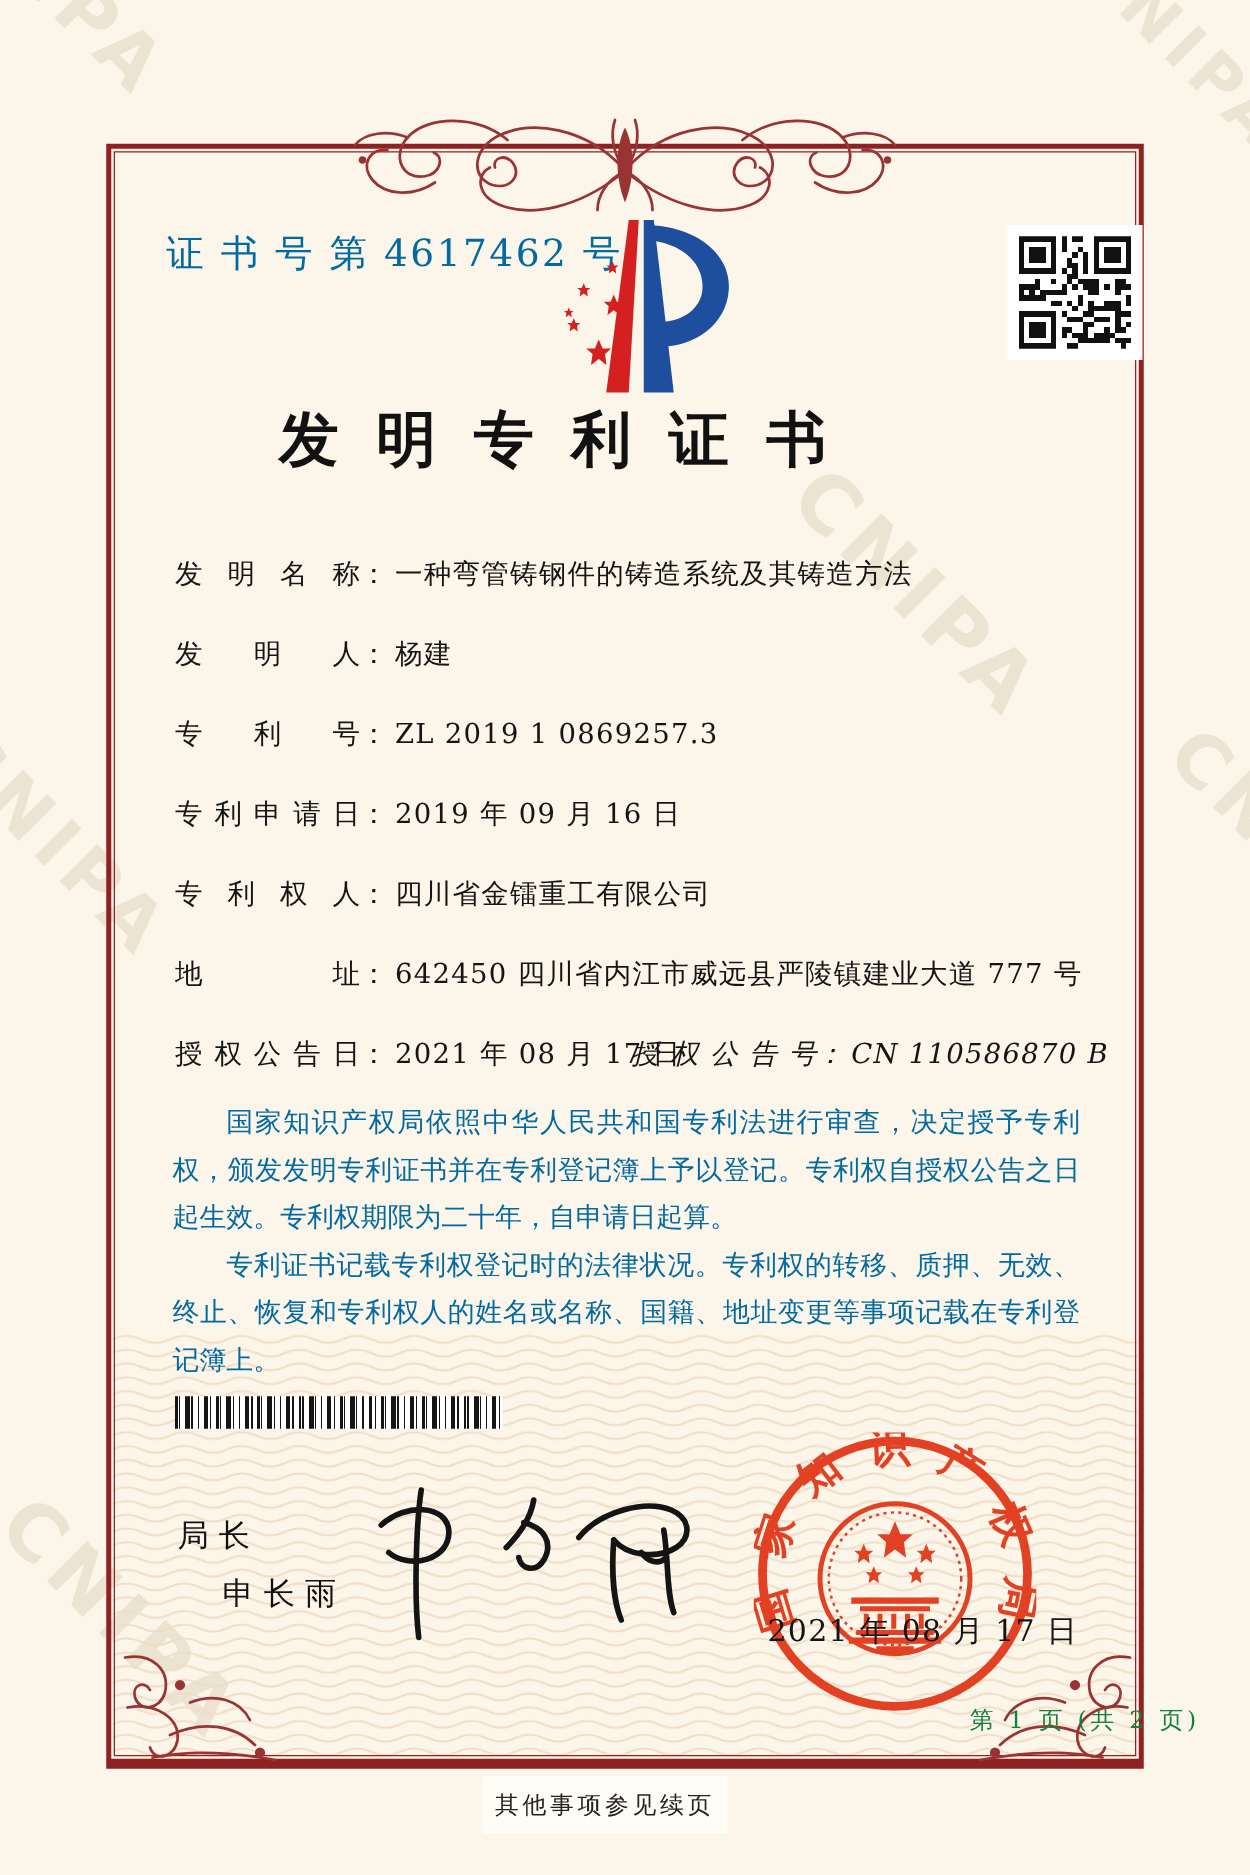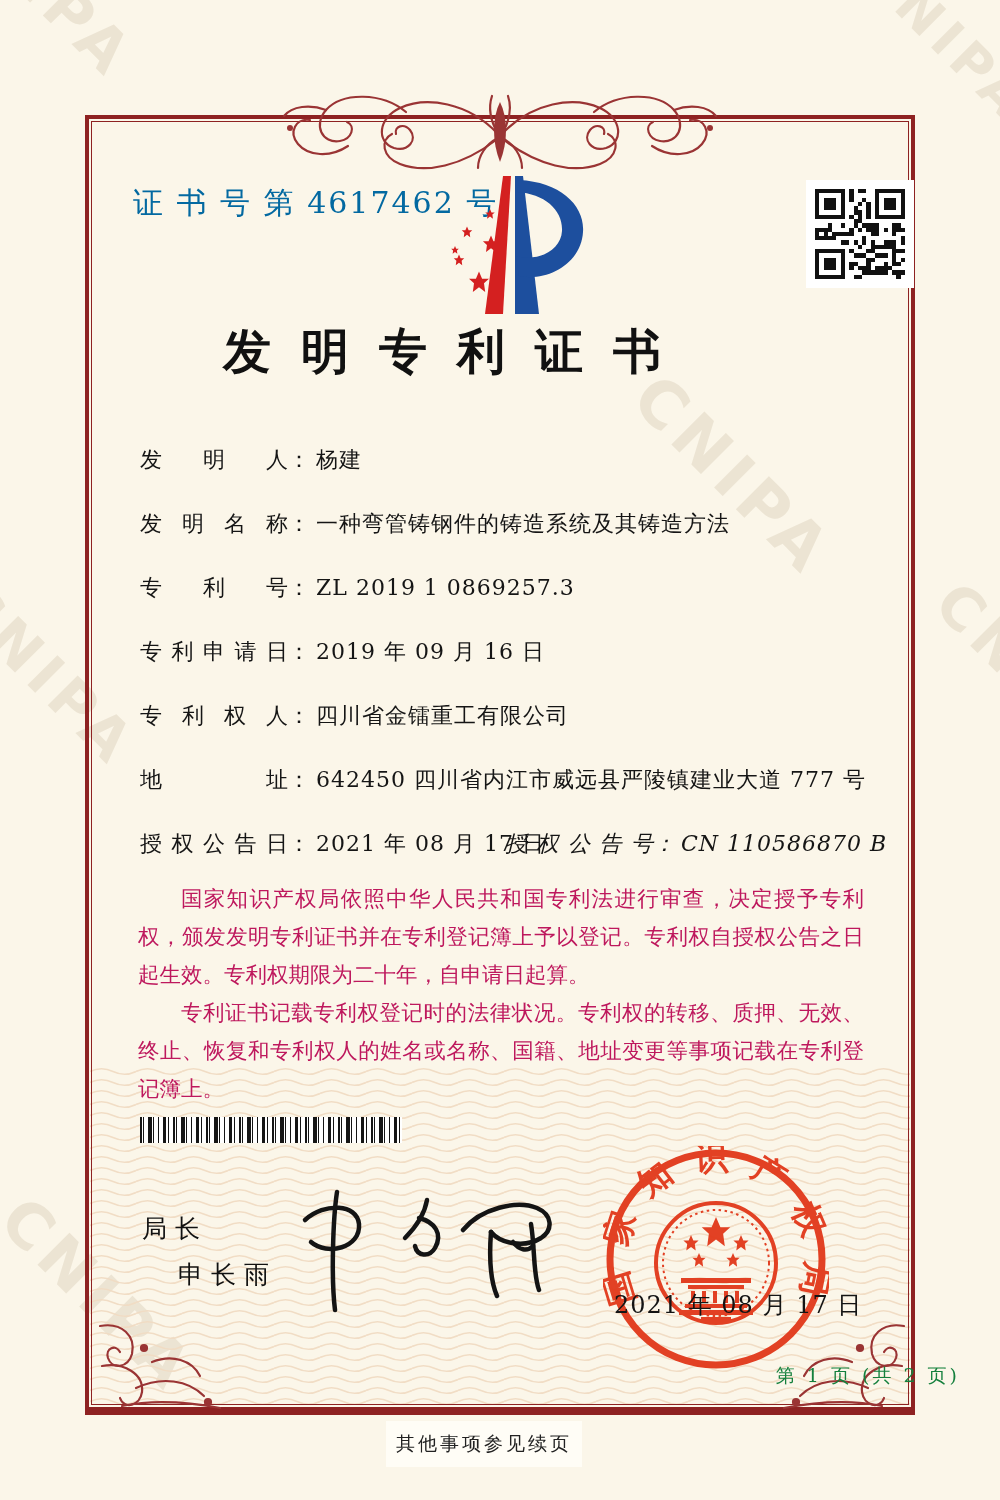--- a/index.html
+++ b/index.html
@@ -41,21 +41,21 @@
          font-weight:600;color:#111;letter-spacing:30px;padding-left:30px;box-sizing:border-box;z-index:3;}
 
   .fields{position:absolute;left:140px;top:443px;width:740px;z-index:3;font-size:22px;color:#151515;}
   .frow{margin-bottom:31px;line-height:33px;white-space:nowrap;position:relative;}
   .flabel{display:inline-block;width:148px;text-align:justify;text-align-last:justify;vertical-align:top;}
   .fcolon{display:inline-block;margin-right:6px;}
   .fvalue{letter-spacing:1px;}
   .grant-right{position:absolute;left:365px;top:0;font-style:italic;}
 
   .paras{position:absolute;left:138px;top:880px;width:726px;z-index:3;font-size:21.5px;
-         line-height:38px;color:#be185d;text-align:justify;}
+         line-height:38px;color:#0369a1;text-align:justify;}
   .paras p{margin:0;text-indent:2em;}
 
   .barcode{position:absolute;left:140px;top:1117px;width:262px;height:26px;z-index:3;background:
     repeating-linear-gradient(90deg,#151515 0 2px,#fff 2px 3px,#151515 3px 4px,#fff 4px 8px,
     #151515 8px 12px,#fff 12px 13px,#151515 13px 14px,#fff 14px 18px,#151515 18px 19px,
     #fff 19px 23px,#151515 23px 26px,#fff 26px 28px,#151515 28px 29px,#fff 29px 33px);}
 
   .signer-title{position:absolute;left:142px;top:1212px;font-size:25px;letter-spacing:8px;color:#111;z-index:3;}
   .signer-name{position:absolute;left:142px;top:1258px;font-size:25px;letter-spacing:8px;color:#111;z-index:3;margin-left:36px;}
   .signature{position:absolute;left:285px;top:1178px;z-index:4;}
@@ -374,24 +374,24 @@
         <rect x="9" y="20" width="1" height="1"></rect>
         <rect x="10" y="20" width="1" height="1"></rect>
         <rect x="19" y="20" width="1" height="1"></rect>
       </svg>
   </div>
 
   <div class="title">发明专利证书</div>
 
   <div class="fields">
     <div class="frow">
+      <span class="flabel">发明名称</span><span class="fcolon">：</span><span class="fvalue">一种弯管铸钢件的铸造系统及其铸造方法</span>
+    </div>
+    <div class="frow">
       <span class="flabel">发明人</span><span class="fcolon">：</span><span class="fvalue">杨建</span>
-    </div>
-    <div class="frow">
-      <span class="flabel">发明名称</span><span class="fcolon">：</span><span class="fvalue">一种弯管铸钢件的铸造系统及其铸造方法</span>
     </div>
     <div class="frow">
       <span class="flabel">专利号</span><span class="fcolon">：</span><span class="fvalue">ZL 2019 1 0869257.3</span>
     </div>
     <div class="frow">
       <span class="flabel">专利申请日</span><span class="fcolon">：</span><span class="fvalue">2019 年 09 月 16 日</span>
     </div>
     <div class="frow">
       <span class="flabel">专利权人</span><span class="fcolon">：</span><span class="fvalue">四川省金镭重工有限公司</span>
     </div>

